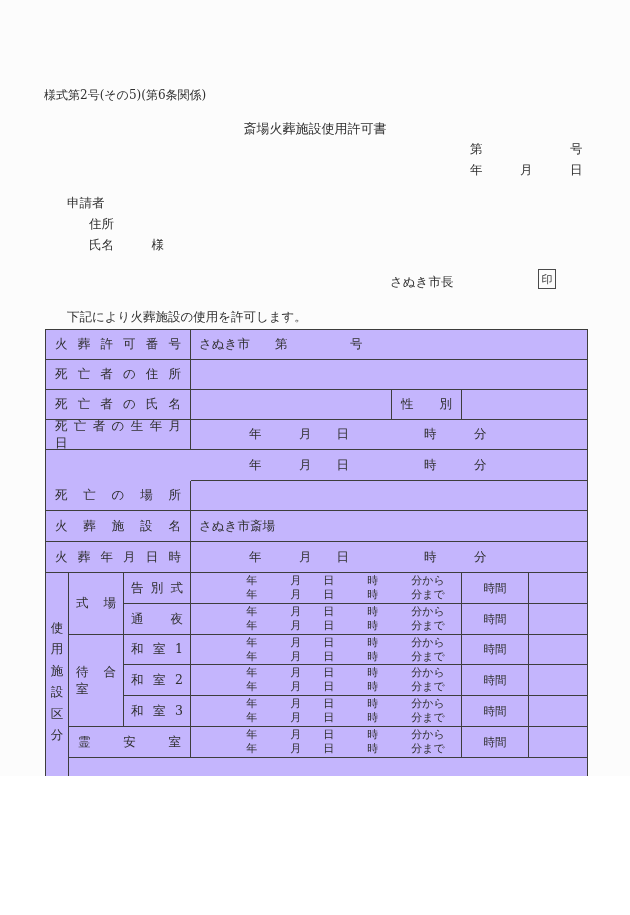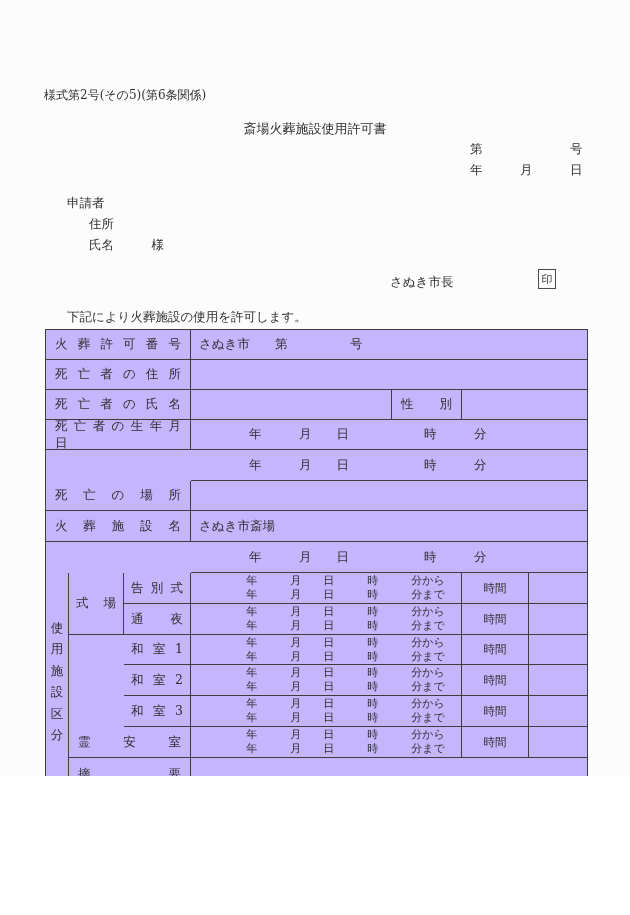--- a/index.html
+++ b/index.html
@@ -101,20 +101,23 @@
     <div class="c" style="grid-area:6/1/7/4">
         <div class="jl">死 亡 の 場 所</div>
       </div>
     <div class="c nr vc" style="grid-area:6/4/7/8"></div>
 
     <div class="c nr vc" style="grid-area:7/4/8/8">さぬき市斎場</div>
     <div class="c" style="grid-area:7/1/8/4">
         <div class="jl">火 葬 施 設 名</div>
       </div>
 
+    <div class="c" style="grid-area:8/1/9/4">
+        <div class="jl">火 葬 年 月 日 時</div>
+      </div>
     <div class="c nr vc" style="grid-area:8/4/9/8">　　　　年　　　月　　日　　　　　　時　　　分</div>
 
     <div class="c nb vert" style="grid-area:9/1/16/2">
       <span>使</span>
       <span>用</span>
       <span>施</span>
       <span>設</span>
       <span>区</span>
       <span>分</span>
     </div>
@@ -136,20 +139,23 @@
     <div class="c" style="grid-area:10/3/11/4">
         <div class="jl2">通 夜</div>
       </div>
     <div class="c dc" style="grid-area:10/4/11/6">
       <div>　　　年　　　月　　日　　　時　　　分から</div>
       <div>　　　年　　　月　　日　　　時　　　分まで</div>
     </div>
     <div class="c hc" style="grid-area:10/6/11/7">時間</div>
     <div class="c nr" style="grid-area:10/7/11/8"></div>
 
+    <div class="c" style="grid-area:11/2/14/3">
+        <div class="jl2">待 合 室</div>
+      </div>
 
     <div class="c" style="grid-area:11/3/12/4">
         <div class="jl2">和 室 1</div>
       </div>
     <div class="c dc" style="grid-area:11/4/12/6">
       <div>　　　年　　　月　　日　　　時　　　分から</div>
       <div>　　　年　　　月　　日　　　時　　　分まで</div>
     </div>
     <div class="c hc" style="grid-area:11/6/12/7">時間</div>
     <div class="c nr" style="grid-area:11/7/12/8"></div>
@@ -177,19 +183,16 @@
     <div class="c" style="grid-area:14/2/15/4">
         <div class="jl">霊 安 室</div>
       </div>
     <div class="c dc" style="grid-area:14/4/15/6">
       <div>　　　年　　　月　　日　　　時　　　分から</div>
       <div>　　　年　　　月　　日　　　時　　　分まで</div>
     </div>
     <div class="c hc" style="grid-area:14/6/15/7">時間</div>
     <div class="c nr" style="grid-area:14/7/15/8"></div>
 
-    <div class="c nb" style="grid-area:15/2/16/4">
-        <div class="jl">摘 要</div>
-      </div>
     <div class="c nb nr vc" style="grid-area:15/4/16/8"></div>
 
   </div>
 </div>
 
 </body></html>

